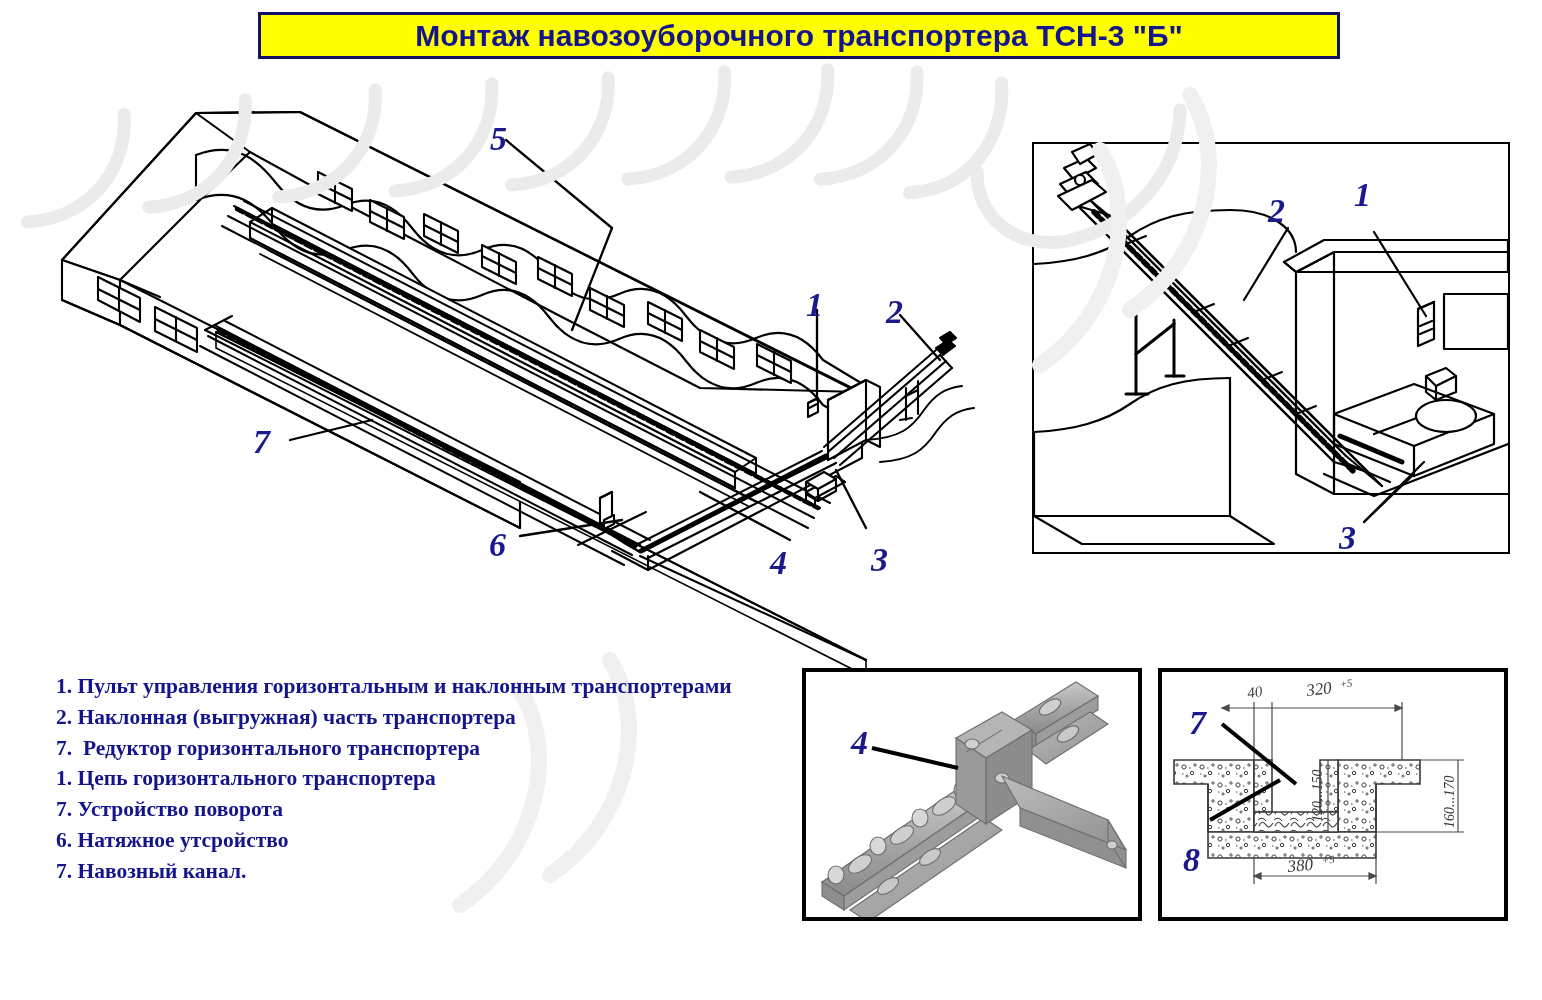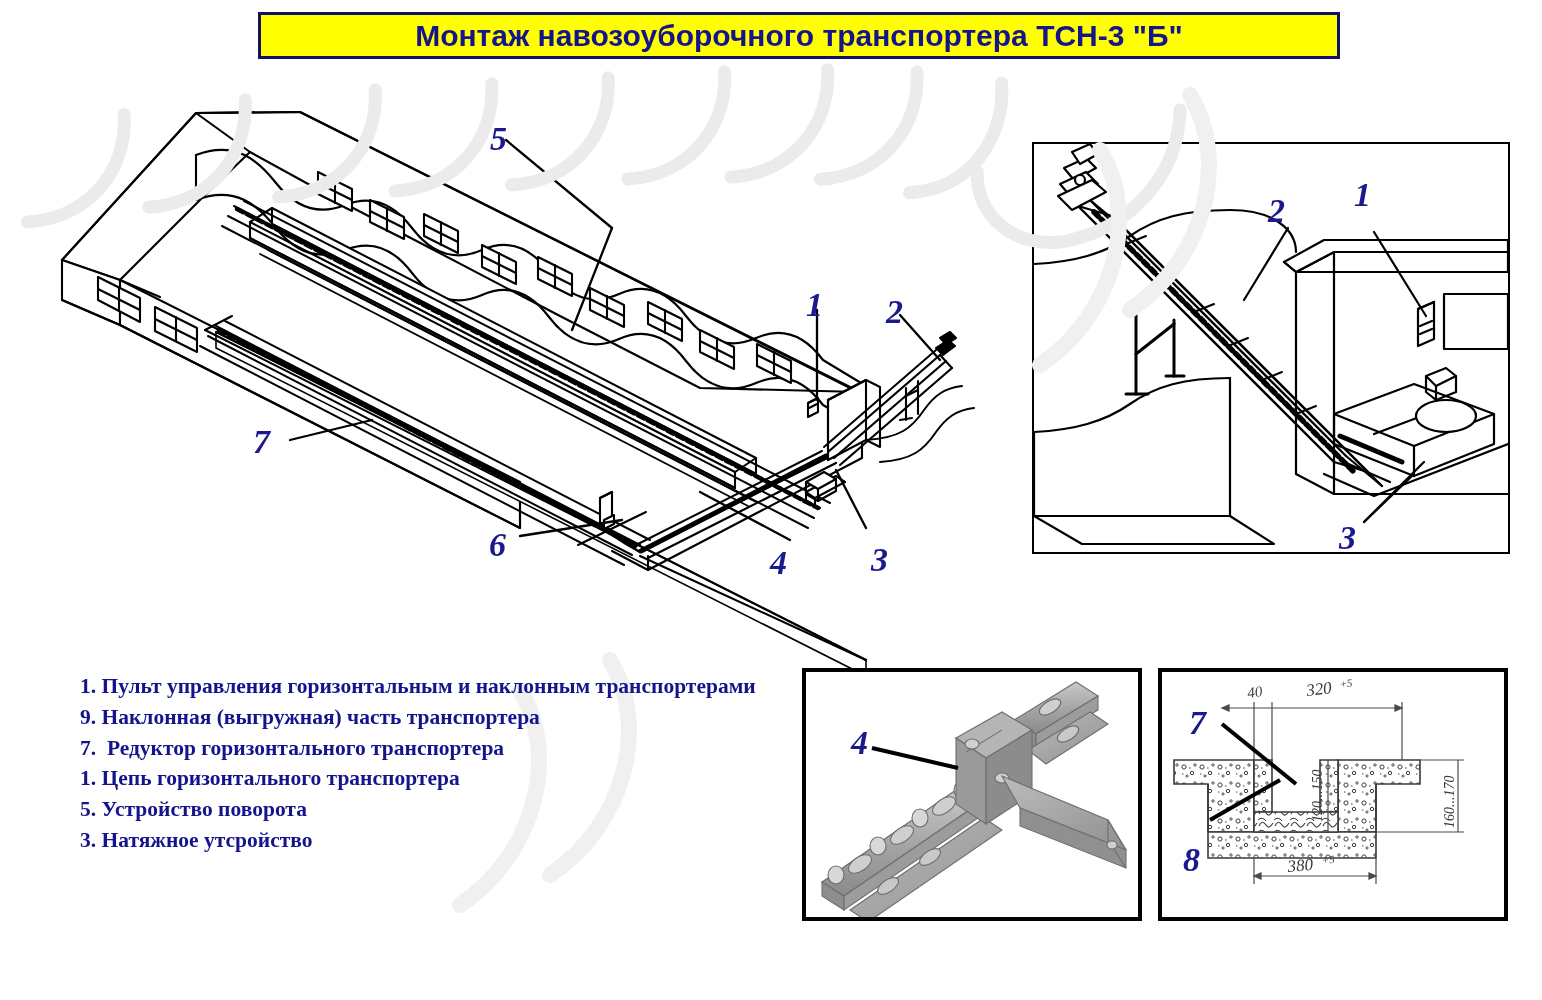--- a/index.html
+++ b/index.html
@@ -91,21 +91,21 @@
   }
   #panel-section {
     left: 1158px; top: 668px;
     width: 350px; height: 253px;
     border: 4px solid #000000;
   }
 
   
   #legend {
     position: absolute;
-    left: 80px;
+    left: 56px;
     top: 672px;
     width: 730px;
     z-index: 8;
   }
   .legend-item {
     color: #14148c;
     font-size: 21.5px;
     font-weight: bold;
     font-family: "Liberation Serif", serif;
     line-height: 1.34;
@@ -594,20 +594,21 @@
         <path d="M60,52 L134,112"></path>
         <path d="M48,148 L118,108"></path>
       </g>
     </svg>
   </div>
   <div class="lbl" style="left:1189px;top:706px;">7</div>
   <div class="lbl" style="left:1183px;top:843px;">8</div>
 
   <div id="legend">
     <div class="legend-item wrap">1. Пульт управления горизонтальным и наклонным транспортерами</div>
-    <div class="legend-item">9. Наклонная (выгружная) часть транспортера</div>
+    <div class="legend-item">2. Наклонная (выгружная) часть транспортера</div>
     <div class="legend-item">7.  Редуктор горизонтального транспортера</div>
     <div class="legend-item">1. Цепь горизонтального транспортера</div>
-    <div class="legend-item">5. Устройство поворота</div>
-    <div class="legend-item">3. Натяжное утсройство</div>
+    <div class="legend-item">7. Устройство поворота</div>
+    <div class="legend-item">6. Натяжное утсройство</div>
+    <div class="legend-item">7. Навозный канал.</div>
   </div>
 
 </div>
 
 </body></html>

